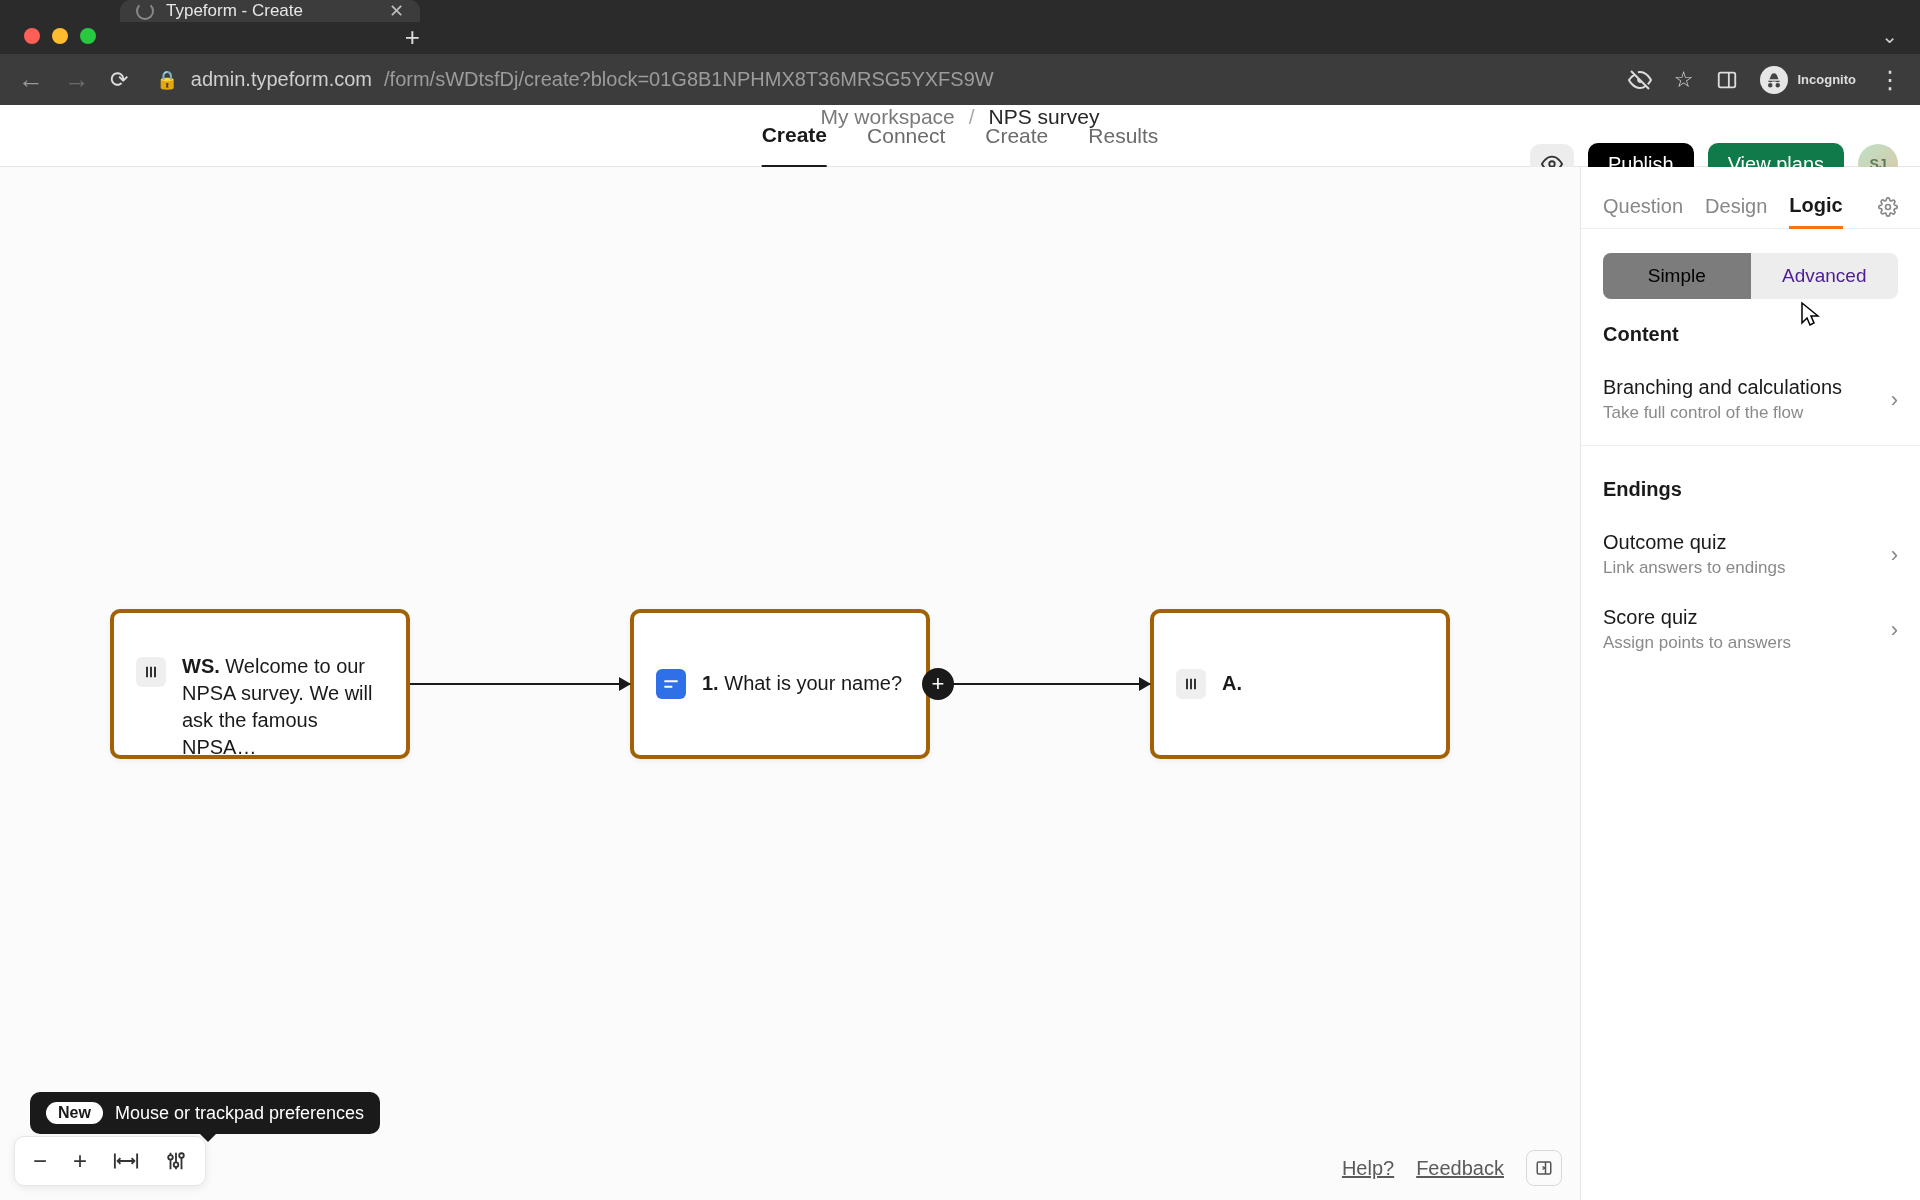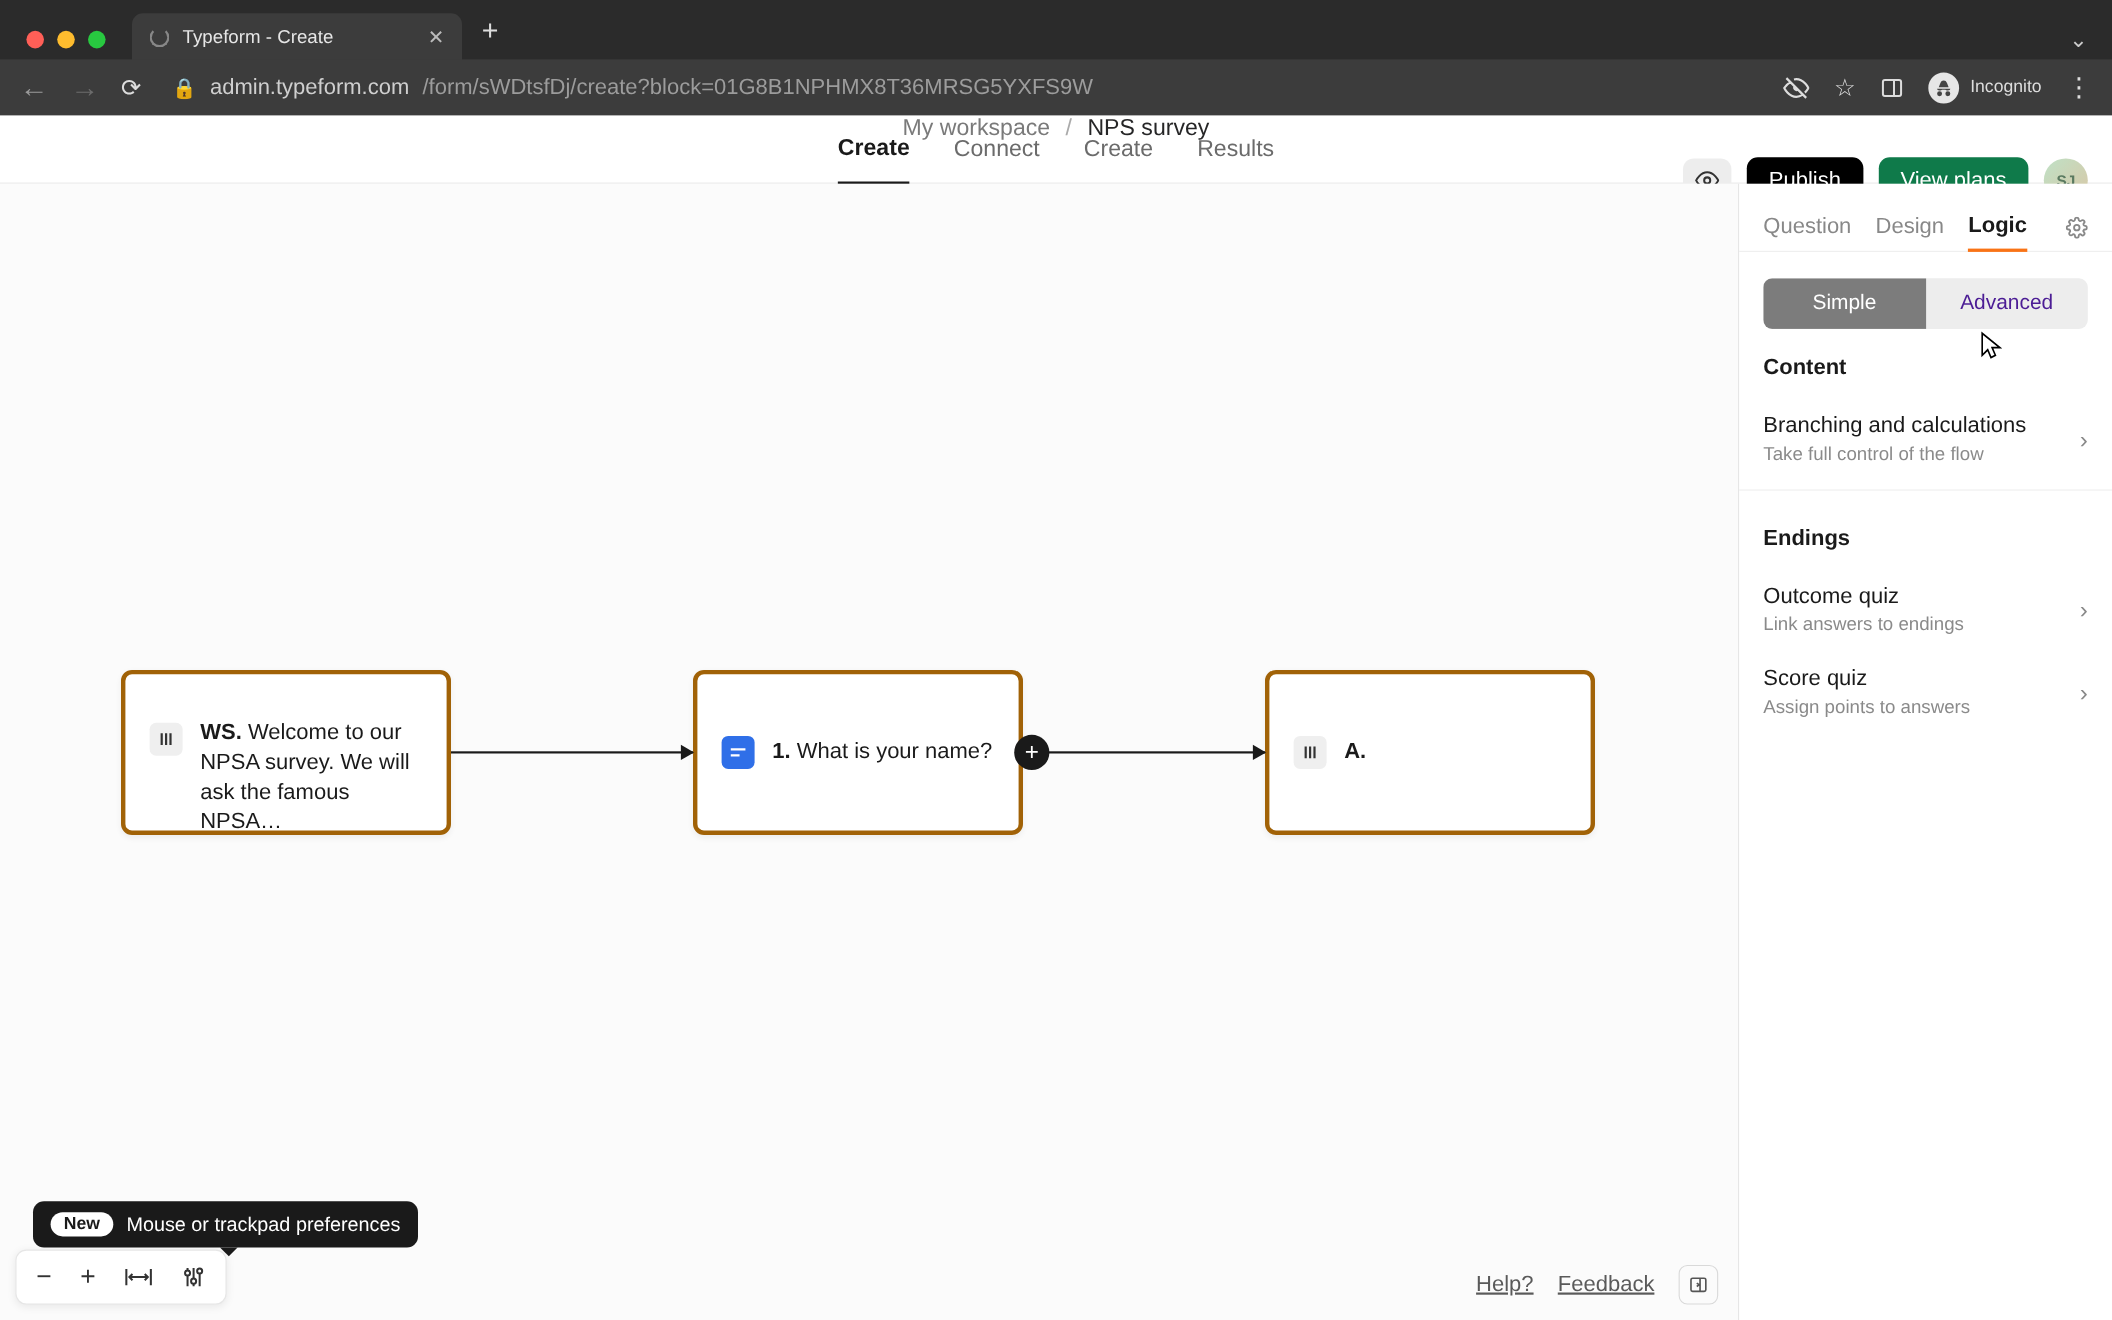--- a/index.html
+++ b/index.html
@@ -5,38 +5,38 @@
   * { box-sizing: border-box; margin: 0; padding: 0; font-family: -apple-system, BlinkMacSystemFont, "Segoe UI", Helvetica, Arial, sans-serif; }
   html, body { width: 1920px; height: 1200px; overflow: hidden; background: #fff; }
 
   
   .browser-chrome { background: #2b2b2b; height: 105px; width: 100%; position: relative; }
   .traffic-lights { position: absolute; top: 28px; left: 24px; display: flex; gap: 12px; }
   .tl { width: 16px; height: 16px; border-radius: 50%; }
   .tl.red { background: #ff5f57; }
   .tl.yellow { background: #febc2e; }
   .tl.green { background: #28c840; }
-  .tab-strip { position: absolute; top: 12px; left: 120px; display: flex; align-items: flex-start; height: 44px; }
+  .tab-strip { position: absolute; top: 0; left: 120px; display: flex; align-items: flex-end; height: 44px; flex-direction: column; }
   .tab { background: #3c3c3c; border-radius: 10px 10px 0 0; height: 44px; display: flex; align-items: center; padding: 0 16px; gap: 12px; color: #e6e6e6; font-size: 17px; width: 300px; }
   .tab .spinner { width: 18px; height: 18px; border: 2px solid #888; border-top-color: transparent; border-radius: 50%; }
   .tab .close { margin-left: auto; font-size: 18px; color: #bbb; }
   .new-tab { color: #ddd; font-size: 26px; margin-left: 18px; }
   .chrome-expand { position: absolute; right: 22px; top: 24px; color: #ccc; font-size: 20px; }
   .addr-row { position: absolute; top: 54px; left: 0; right: 0; height: 51px; background: #3c3c3c; display: flex; align-items: center; padding: 0 18px; gap: 20px; }
   .nav-arrow { color: #9a9a9a; font-size: 26px; }
   .nav-arrow.disabled { opacity: .5; }
   .reload { color: #ddd; font-size: 22px; }
   .addr-bar { flex: 0 0 auto; display: flex; align-items: center; gap: 12px; color: #cfcfcf; font-size: 20px; margin-left: 8px; }
   .addr-bar .lock { color: #cfcfcf; font-size: 18px; }
   .addr-faded { color: #9c9c9c; }
   .chrome-right { margin-left: auto; display: flex; align-items: center; gap: 22px; color: #ddd; }
   .chrome-right .icon { font-size: 22px; }
   .incog-wrap { display: flex; align-items: center; gap: 10px; }
   .incog-wrap .glyph { width: 28px; height: 28px; background: #e6e6e6; border-radius: 50%; display:flex; align-items:center; justify-content:center; color:#333; }
-  .incog-wrap span.lbl { font-size: 16px; }
+  .incog-wrap span.lbl { font-size: 13px; font-weight: bold; }
   .kebab { font-size: 24px; }
 
   
   .app { position: absolute; top: 105px; left: 0; right: 0; bottom: 0; background: #fff; }
   .app-header { height: 62px; border-bottom: 1px solid #e6e6e6; display: flex; align-items: center; padding: 0 22px; gap: 14px; flex-direction: column; }
   .breadcrumb { display: flex; align-items: center; gap: 14px; font-size: 21px; color: #7a7a7a; }
   .breadcrumb .sep { color: #aaa; }
   .breadcrumb .current { color: #262627; }
   .center-tabs { position: absolute; left: 50%; transform: translateX(-50%); display: flex; gap: 40px; font-size: 21px; color: #6b6b6b; height: 62px; align-items: center; }
   .center-tabs .tab-item { height: 62px; display: flex; align-items: center; cursor: pointer; }
@@ -55,21 +55,21 @@
 
   
   .panel-tabs { display:flex; align-items:center; gap: 22px; padding: 18px 22px 0 22px; border-bottom: 1px solid #eee; height: 62px; }
   .panel-tabs .ptab { font-size: 20px; color: #888; height: 44px; display:flex; align-items:center; }
   .panel-tabs .ptab.active { color: #1a1a1a; font-weight: 600; border-bottom: 3px solid #f97316; }
   .panel-tabs .gear { margin-left: auto; color: #888; font-size: 20px; }
   .cursor-overlay { position: absolute; top: 196px; right: 100px; font-size: 18px; color:#000; pointer-events:none; }
 
   .segmented { margin: 24px 22px 0 22px; display:flex; background:#ededed; border-radius:8px; overflow:hidden; height:46px; }
   .segmented .seg { flex:1; display:flex; align-items:center; justify-content:center; font-size:19px; color:#4c1d95; }
-  .segmented .seg.active { background:#7c7c7c; color:#ffffff; }
+  .segmented .seg.active { background:#7c7c7c; color:#000000; }
 
   .panel-section { padding: 24px 22px 6px 22px; }
   .panel-section h4 { font-size: 20px; font-weight: 700; color:#1a1a1a; margin-bottom: 10px; }
   .panel-row { display:flex; align-items:center; padding: 14px 22px; cursor:pointer; }
   .panel-row .title { font-size: 20px; color:#1a1a1a; }
   .panel-row .sub { font-size: 17px; color:#8a8a8a; margin-top: 4px; }
   .panel-row .chev { margin-left:auto; color:#888; font-size:22px; }
   .panel-divider { height:1px; background:#eee; margin: 8px 0; }
 
   

